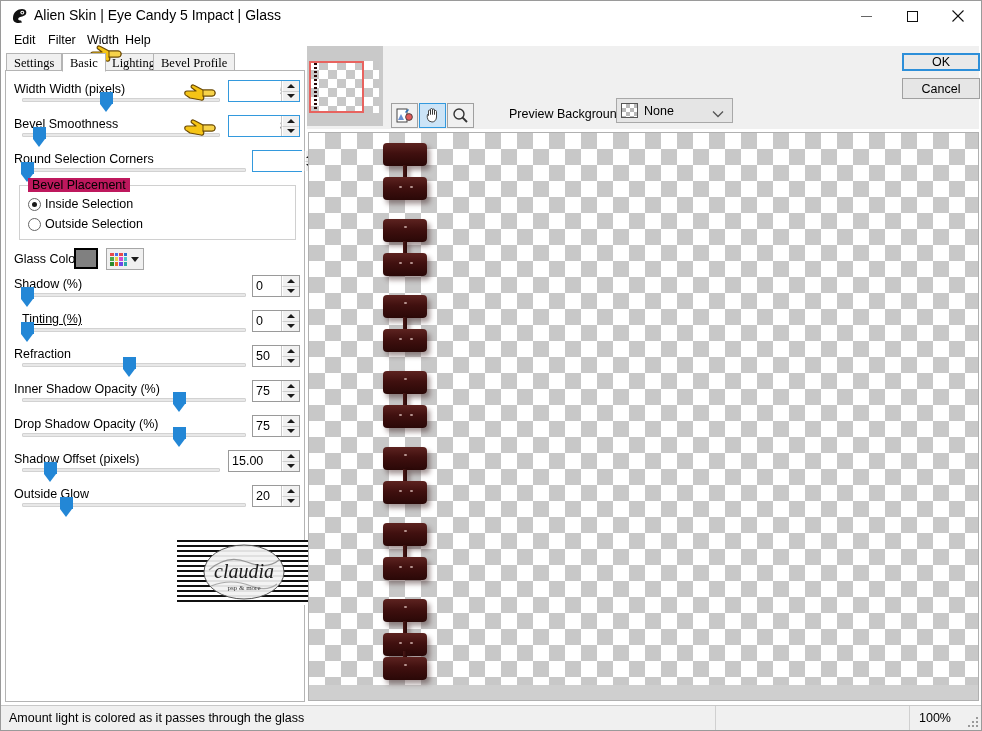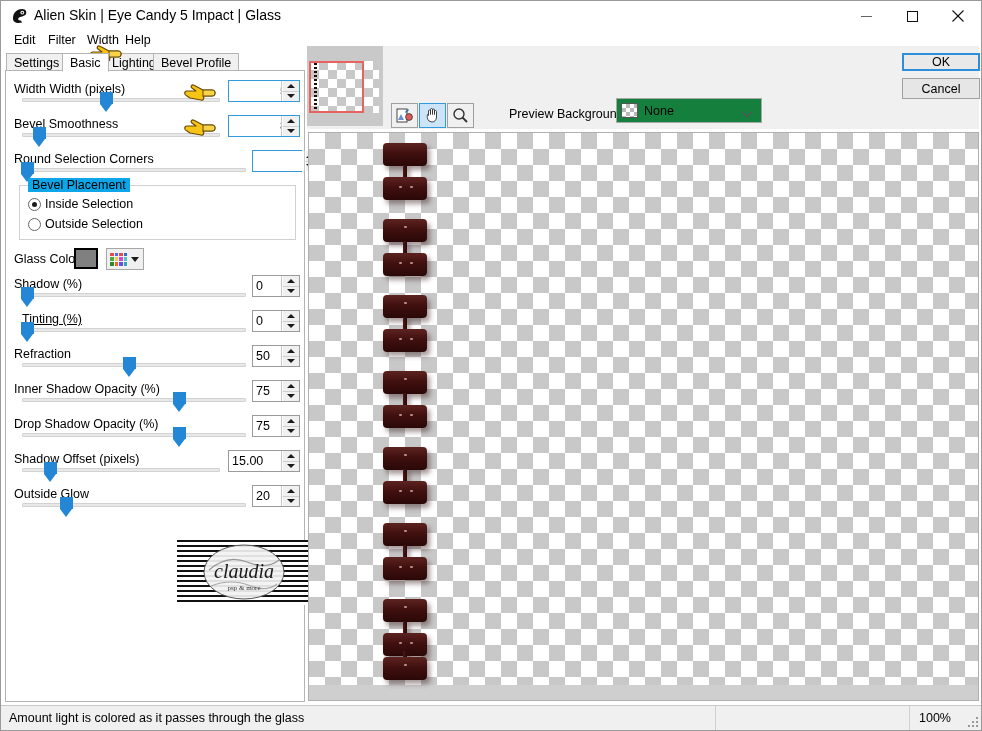--- a/index.html
+++ b/index.html
@@ -18,21 +18,21 @@
   .win-btn{position:absolute;top:0;width:46px;height:30px;background:#ffffff;border:0;
            display:flex;align-items:center;justify-content:center;cursor:default;}
   .win-btn svg{display:block;}
   #btn-min{right:92px;} #btn-max{right:46px;} #btn-close{right:0px;}
 
   
   .menubar{position:absolute;left:0;top:30px;width:980px;height:18px;background:#ffffff;}
   .menu-item{position:absolute;top:1px;height:16px;padding:0 5px;font-size:12.5px;line-height:16px;color:#000;}
 
   
-  .tabstrip{position:absolute;left:5px;top:52px;width:246px;height:18px;}
+  .tabstrip{position:absolute;left:5px;top:52px;width:246px;height:18px;font-family:Liberation Serif, serif;}
   .tab{position:absolute;top:0;height:18px;line-height:18px;padding:0 7px;font-size:12.5px;
        background:#f0f0f0;border:1px solid #b4b4b4;border-bottom:none;box-sizing:border-box;color:#000;}
   .tab.active{background:#ffffff;border-bottom:1px solid #ffffff;z-index:3;height:19px;}
 
   
   .leftpanel{position:absolute;left:4px;top:69px;width:300px;height:632px;
              background:#ffffff;border:1px solid #b4b4b4;box-sizing:border-box;}
 
   .ctl-label{position:absolute;font-size:12.5px;color:#000;white-space:nowrap;}
 
@@ -55,21 +55,21 @@
   .spin .arrows div{flex:1;display:flex;align-items:center;justify-content:center;
                     background:#f0f0f0;border-left:1px solid #fff;}
   .spin .arrows div:first-child{border-bottom:1px solid #cfcfcf;}
   .ar-up{width:0;height:0;border-left:4px solid transparent;border-right:4px solid transparent;
          border-bottom:4px solid #1a1a1a;}
   .ar-dn{width:0;height:0;border-left:4px solid transparent;border-right:4px solid transparent;
          border-top:4px solid #1a1a1a;}
 
   
   .groupbox{position:absolute;border:1px solid #d0d0d0;box-sizing:border-box;}
-  .groupbox .gtitle{position:absolute;top:-8px;left:8px;background:#0ea5e9;padding:0 4px;font-size:12.5px;}
+  .groupbox .gtitle{position:absolute;top:-8px;left:8px;background:#be185d;padding:0 4px;font-size:12.5px;}
   .radio{position:absolute;display:flex;align-items:center;}
   .radio .dot{width:13px;height:13px;border-radius:50%;border:1px solid #666;background:#fff;
               box-sizing:border-box;position:relative;margin-right:4px;}
   .radio.on .dot:after{content:"";position:absolute;left:3px;top:3px;width:5px;height:5px;
                        border-radius:50%;background:#1a1a1a;}
   .radio span{font-size:12.5px;}
 
   
   .swatch{position:absolute;width:24px;height:21px;border:2px solid #000;box-sizing:border-box;background:#808080;}
   .palbtn{position:absolute;width:38px;height:22px;border:1px solid #a6a6a6;background:#f0f0f0;
@@ -91,22 +91,22 @@
 
   
   .toolbar{position:absolute;left:306px;top:45px;width:672px;height:83px;background:#f0f0f0;}
   .thumbbox{position:absolute;left:306px;top:45px;width:76px;height:80px;background:#c9c9c9;}
   .thumb-inner{position:absolute;left:3px;top:15px;width:69px;height:52px;}
   .thumb-sel{position:absolute;left:2px;top:15px;width:55px;height:52px;border:2px solid #e8635f;box-sizing:border-box;}
   .tbtn{position:absolute;top:102px;width:27px;height:25px;border:1px solid #a0a0a0;
         background:#f0f0f0;box-sizing:border-box;display:flex;align-items:center;justify-content:center;}
   .tbtn.sel{background:#cce4f7;border:1px solid #3399dd;}
   .pbg-label{position:absolute;left:508px;top:102px;font-size:12.5px;line-height:22px;}
-  .pbg-combo{position:absolute;left:615px;top:97px;width:146px;height:25px;border:1px solid #a8a8a8;
-             background:#15803d;box-sizing:border-box;display:flex;align-items:center;}
+  .pbg-combo{position:absolute;left:615px;top:97px;width:117px;height:25px;border:1px solid #a8a8a8;
+             background:#e5e5e5;box-sizing:border-box;display:flex;align-items:center;}
   .pbg-sw{width:17px;height:15px;margin-left:4px;border:1px solid #555;box-sizing:border-box;}
   .pbg-txt{margin-left:6px;font-size:12.5px;}
   .pbg-caret{position:absolute;right:8px;top:8px;}
 
   .previewpane{position:absolute;left:307px;top:131px;width:671px;height:569px;
                background:#ffffff;border:1px solid #b0b0b0;box-sizing:border-box;overflow:hidden;}
   .checker{position:absolute;left:0;top:0;width:669px;height:552px;
     background-image:
       linear-gradient(45deg,#c8c8c8 25%,transparent 25%,transparent 75%,#c8c8c8 75%),
       linear-gradient(45deg,#c8c8c8 25%,transparent 25%,transparent 75%,#c8c8c8 75%);

